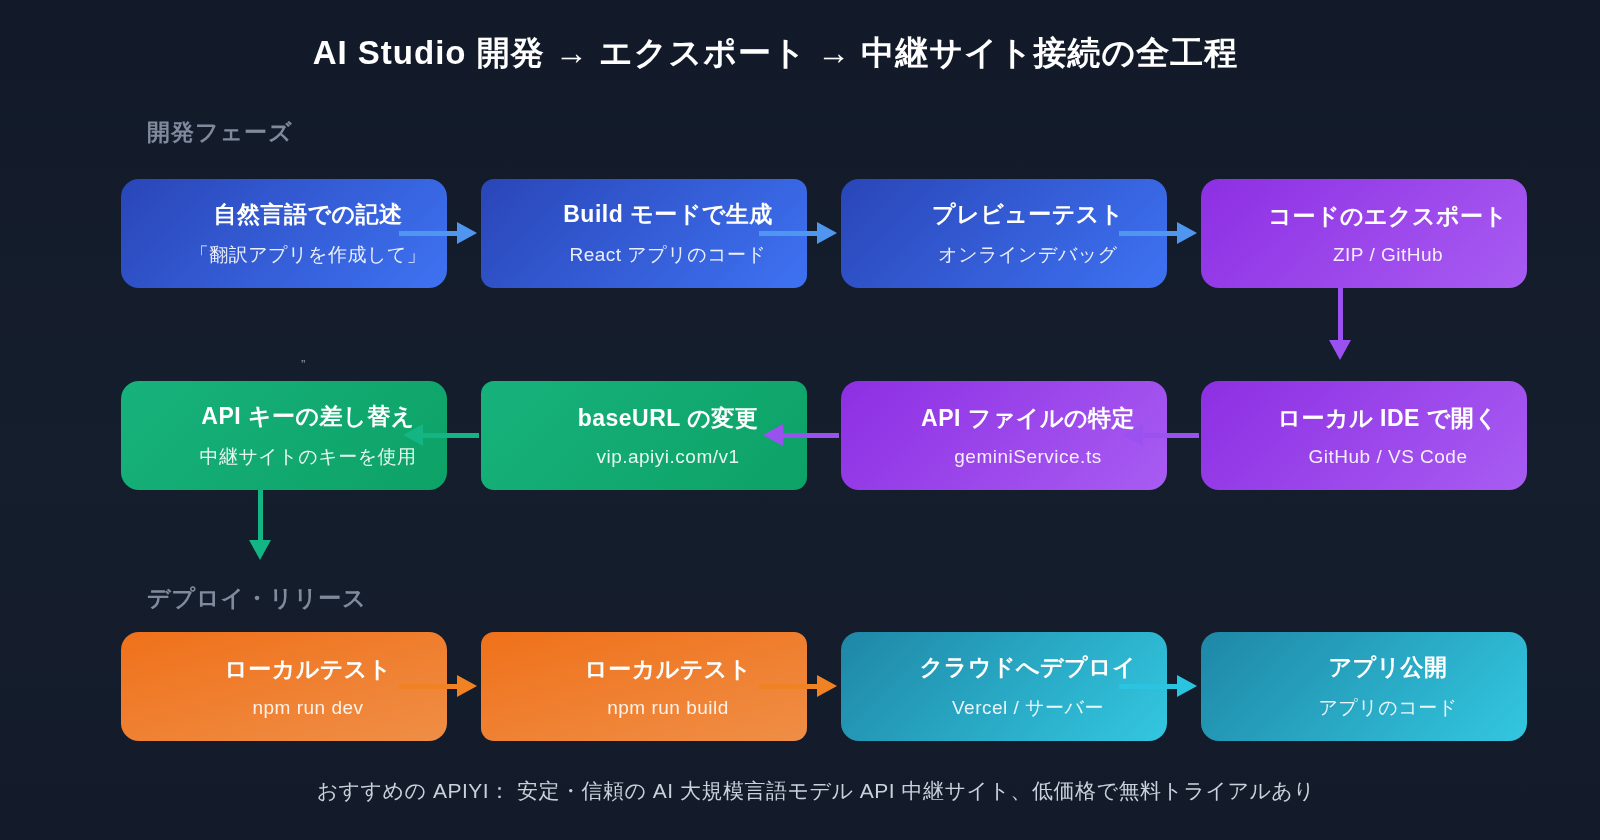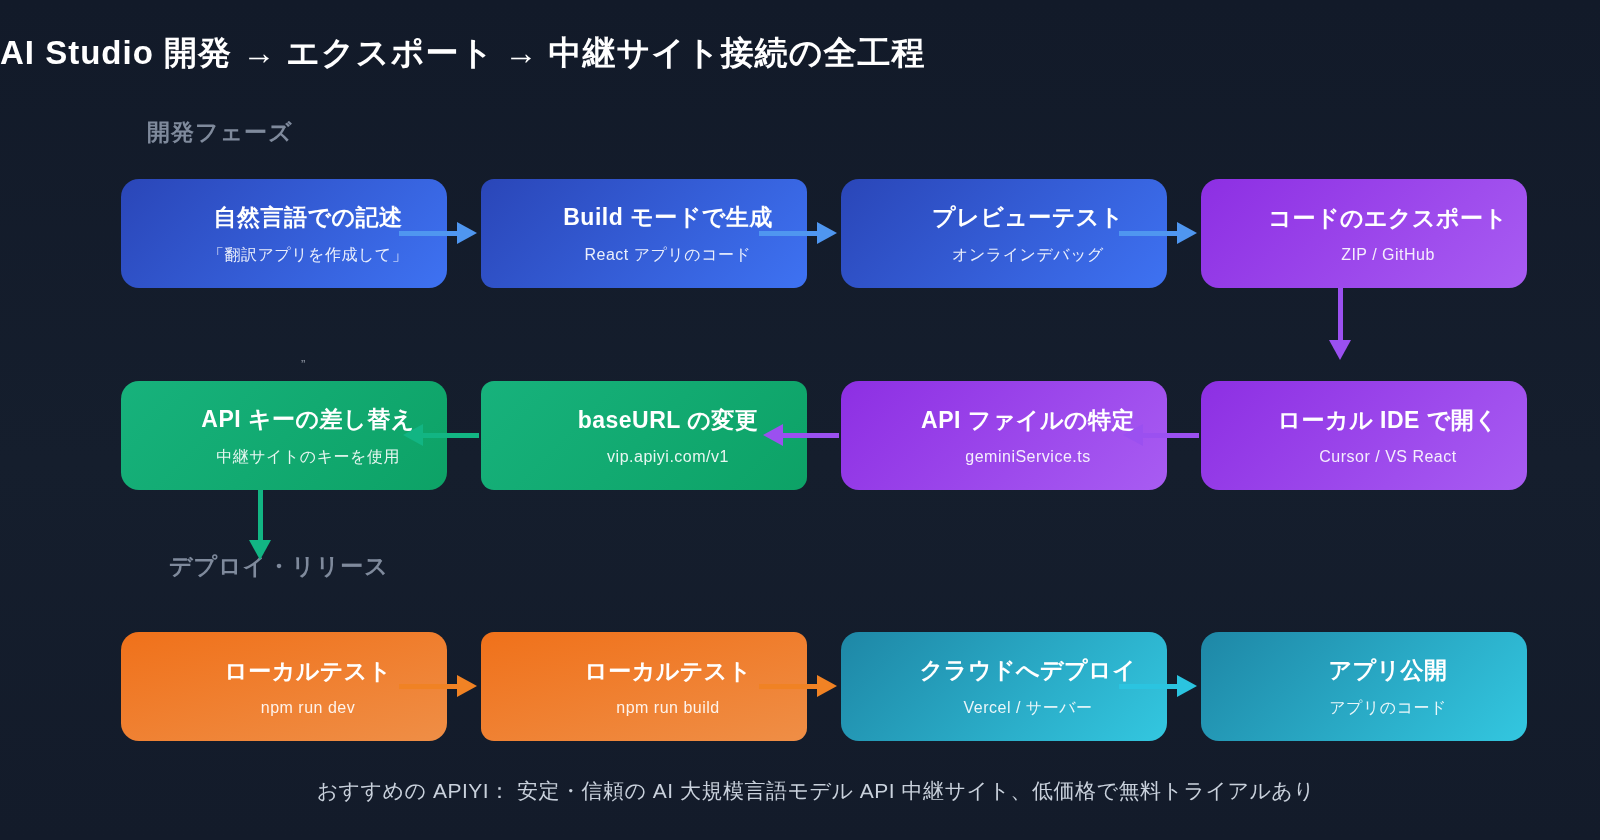--- a/index.html
+++ b/index.html
@@ -2,36 +2,36 @@
 <html><head>
 <meta charset="utf-8">
 <style>
   html,body{margin:0;padding:0;background:#0d141f;}
   #canvas{
     position:relative;width:1600px;height:840px;overflow:hidden;
     background:linear-gradient(180deg,#121a29 0%,#151e2d 55%,#131b2a 100%);
     font-family:"Liberation Sans","DejaVu Sans",sans-serif;
   }
   .title{
-    position:absolute;left:0;top:31px;width:1551px;
+    position:absolute;left:0;top:31px;width:1551px;text-align:center;
     font-size:33px;line-height:44px;font-weight:700;color:#ffffff;letter-spacing:1px;
   }
   .section-label{
     position:absolute;font-size:23px;line-height:30px;font-weight:700;color:#7f8a9c;letter-spacing:1px;
   }
   .lbl-dev{left:147px;top:117px;}
-  .lbl-deploy{left:147px;top:551px;margin-left:22px;}
+  .lbl-deploy{left:147px;top:583px;}
   .box{
     position:absolute;width:278px;height:109px;border-radius:18px;
     display:flex;flex-direction:column;align-items:center;justify-content:center;gap:12px;
     text-align:center;
     padding-left:48px;
   }
   .box .box-title{font-size:23px;font-weight:700;color:#ffffff;letter-spacing:0.5px;}
-  .box .box-sub{font-size:16px;font-weight:400;color:rgba(255,255,255,0.9);letter-spacing:0.5px;}
+  .box .box-sub{font-size:19px;font-weight:400;color:rgba(255,255,255,0.9);letter-spacing:0.5px;}
   .c-blue  {background:linear-gradient(135deg,#2a46b8 0%,#3e72f2 100%);}
   .c-purple{background:linear-gradient(135deg,#8d2fe3 0%,#a85cf2 100%);}
   .c-green {background:linear-gradient(135deg,#17b27c 0%,#0da266 100%);}
   .c-orange{background:linear-gradient(165deg,#f0711a 0%,#ef8e46 100%);}
   .c-cyan  {background:linear-gradient(135deg,#1e87a6 0%,#33c7e0 100%);}
   
   .col1{left:121px;} .col2{left:481px;border-radius:13px;} .col3{left:841px;} .col4{left:1201px;}
   .row1{top:179px;} .row2{top:381px;} .row3{top:632px;}
   
   .arr{position:absolute;display:flex;align-items:center;}
@@ -86,21 +86,21 @@
   <div class="box c-green col2 row2">
     <div class="box-title">baseURL の変更</div>
     <div class="box-sub">vip.apiyi.com/v1</div>
   </div>
   <div class="box c-purple col3 row2">
     <div class="box-title">API ファイルの特定</div>
     <div class="box-sub">geminiService.ts</div>
   </div>
   <div class="box c-purple col4 row2">
     <div class="box-title">ローカル IDE で開く</div>
-    <div class="box-sub">Cursor / VS React</div>
+    <div class="box-sub">GitHub / VS Code</div>
   </div>
 
   <div class="box c-orange col1 row3">
     <div class="box-title">ローカルテスト</div>
     <div class="box-sub">npm run dev</div>
   </div>
   <div class="box c-orange col2 row3">
     <div class="box-title">ローカルテスト</div>
     <div class="box-sub">npm run build</div>
   </div>

